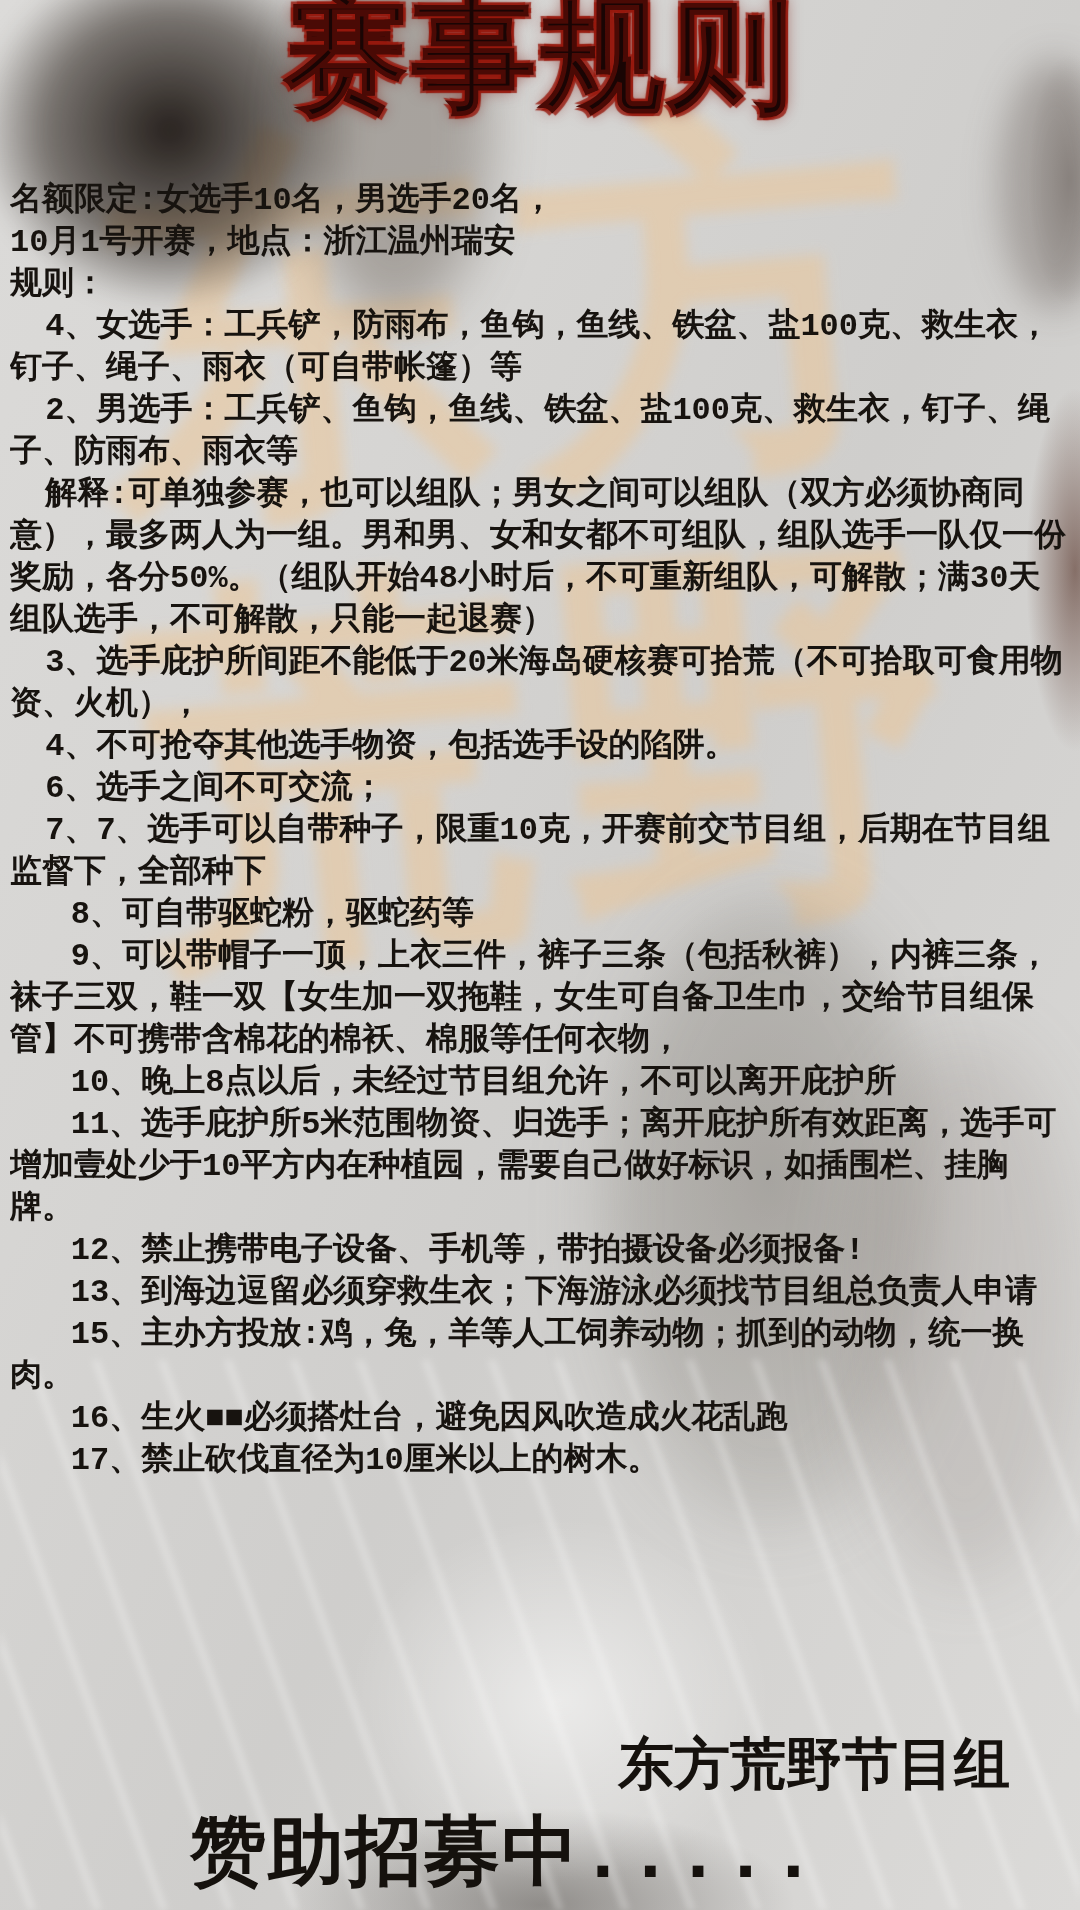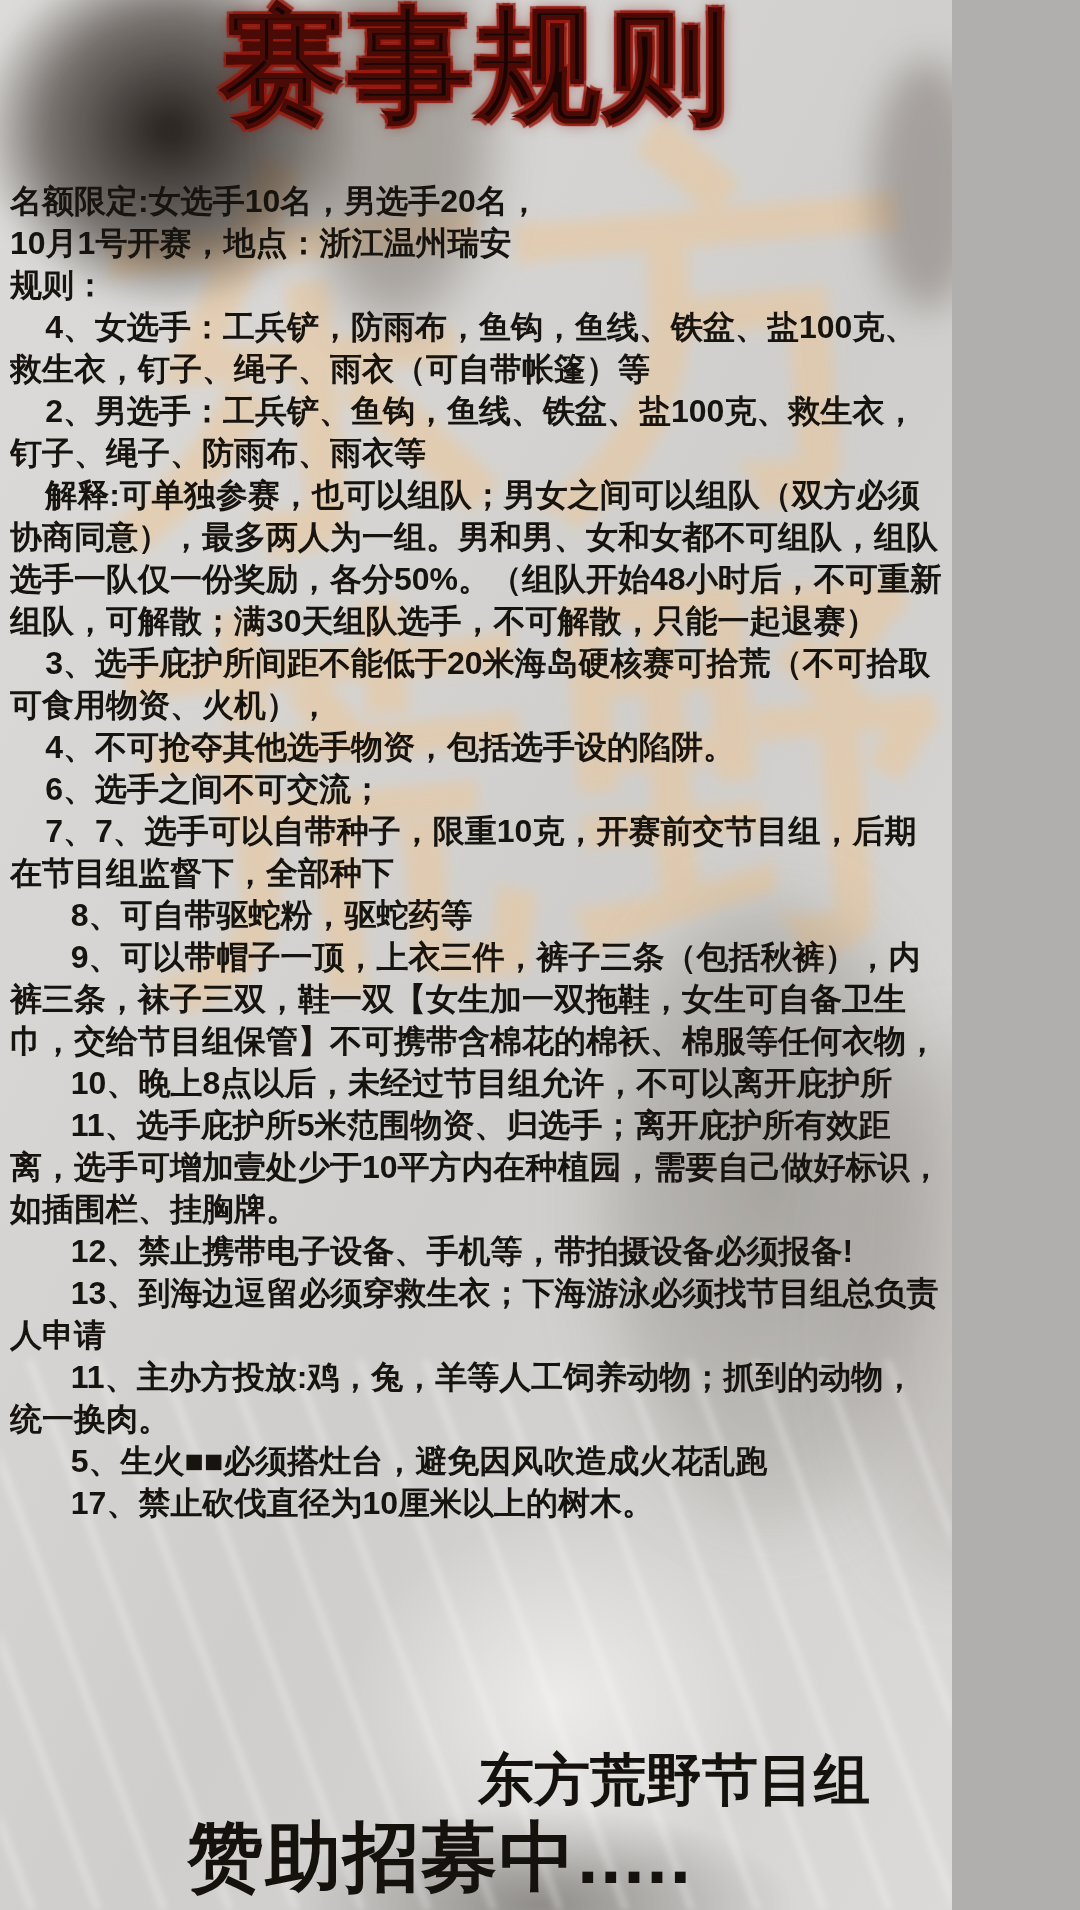--- a/index.html
+++ b/index.html
@@ -1,18 +1,18 @@
 <!DOCTYPE html>
 <html><head>
 <meta charset="utf-8">
 <style>
   html,body{margin:0;padding:0;background:#b0afad;}
   .poster{
-    position:relative;width:952px;height:1910px;overflow:hidden;
-    font-family:Liberation Sans, sans-serif;
+    position:relative;width:1080px;height:1910px;overflow:hidden;
+    font-family:Liberation Mono, monospace;
     background:
       radial-gradient(ellipse 300px 260px at 560px 1700px, rgba(255,255,255,0.55), rgba(255,255,255,0) 70%),
       radial-gradient(ellipse 340px 130px at 540px 1905px, rgba(60,55,50,0.45), rgba(60,55,50,0) 75%),
       radial-gradient(ellipse 260px 420px at 770px 1180px, rgba(110,104,98,0.28), rgba(110,104,98,0) 70%),
       radial-gradient(ellipse 60px 180px at 1070px 180px, rgba(80,70,64,0.35), rgba(80,70,64,0) 70%),
       radial-gradient(ellipse 70px 260px at 1075px 570px, rgba(70,30,18,0.55), rgba(70,30,18,0) 70%),
       linear-gradient(115deg,#dcdbd9 0%,#d6d5d3 30%,#cfcecc 55%,#dbdad8 100%);
   }
   .blob{position:absolute;border-radius:50%;z-index:0;}
   .shadow-tl{left:-90px;top:-110px;width:520px;height:480px;
@@ -44,21 +44,21 @@
   }
   .content{
     position:absolute;left:10px;right:10px;top:180px;height:1558px;overflow:hidden;z-index:1;
     font-size:32px;line-height:42px;font-weight:700;color:#17130f;text-align:left;
   }
   .content p{margin:0;padding:0;}
   .ind1{text-indent:1.1em;}
   .ind2{text-indent:1.9em;}
   .signature{
     position:absolute;right:70px;top:1738px;z-index:1;
-    font-size:56px;line-height:60px;font-weight:700;color:#15110d;margin:12px;
+    font-size:56px;line-height:60px;font-weight:700;color:#15110d;margin:0;
   }
   .footer{
     position:absolute;left:0;width:100%;top:1816px;z-index:1;text-align:center;
     transform:translateX(-36px);
     font-size:76px;line-height:82px;font-weight:700;letter-spacing:2px;color:#15110d;margin:0;
   }
 </style>
 </head>
 <body>
 
@@ -85,22 +85,22 @@
     <p class="ind1">3、选手庇护所间距不能低于20米海岛硬核赛可拾荒（不可拾取可食用物资、火机），</p>
     <p class="ind1">4、不可抢夺其他选手物资，包括选手设的陷阱。</p>
     <p class="ind1">6、选手之间不可交流；</p>
     <p class="ind1">7、7、选手可以自带种子，限重10克，开赛前交节目组，后期在节目组监督下，全部种下</p>
     <p class="ind2">8、可自带驱蛇粉，驱蛇药等</p>
     <p class="ind2">9、可以带帽子一顶，上衣三件，裤子三条（包括秋裤），内裤三条，袜子三双，鞋一双【女生加一双拖鞋，女生可自备卫生巾，交给节目组保管】不可携带含棉花的棉袄、棉服等任何衣物，</p>
     <p class="ind2">10、晚上8点以后，未经过节目组允许，不可以离开庇护所</p>
     <p class="ind2">11、选手庇护所5米范围物资、归选手；离开庇护所有效距离，选手可增加壹处少于10平方内在种植园，需要自己做好标识，如插围栏、挂胸牌。</p>
     <p class="ind2">12、禁止携带电子设备、手机等，带拍摄设备必须报备!</p>
     <p class="ind2">13、到海边逗留必须穿救生衣；下海游泳必须找节目组总负责人申请</p>
-    <p class="ind2">11、主办方投放:鸡，兔，羊等人工饲养动物；抓到的动物，统一换肉。</p>
-    <p class="ind2">5、生火■■必须搭灶台，避免因风吹造成火花乱跑</p>
+    <p class="ind2">15、主办方投放:鸡，兔，羊等人工饲养动物；抓到的动物，统一换肉。</p>
+    <p class="ind2">16、生火■■必须搭灶台，避免因风吹造成火花乱跑</p>
     <p class="ind2">17、禁止砍伐直径为10厘米以上的树木。</p>
 
   </div>
 
   <p class="signature">东方荒野节目组</p>
   <p class="footer">赞助招募中.....</p>
 
 </div>
 
 </body></html>

